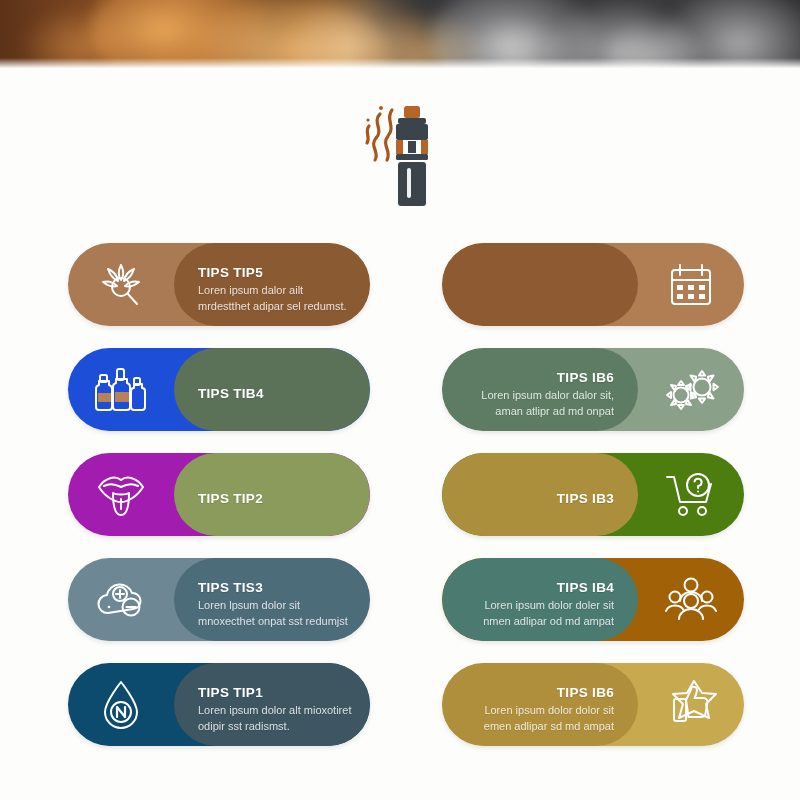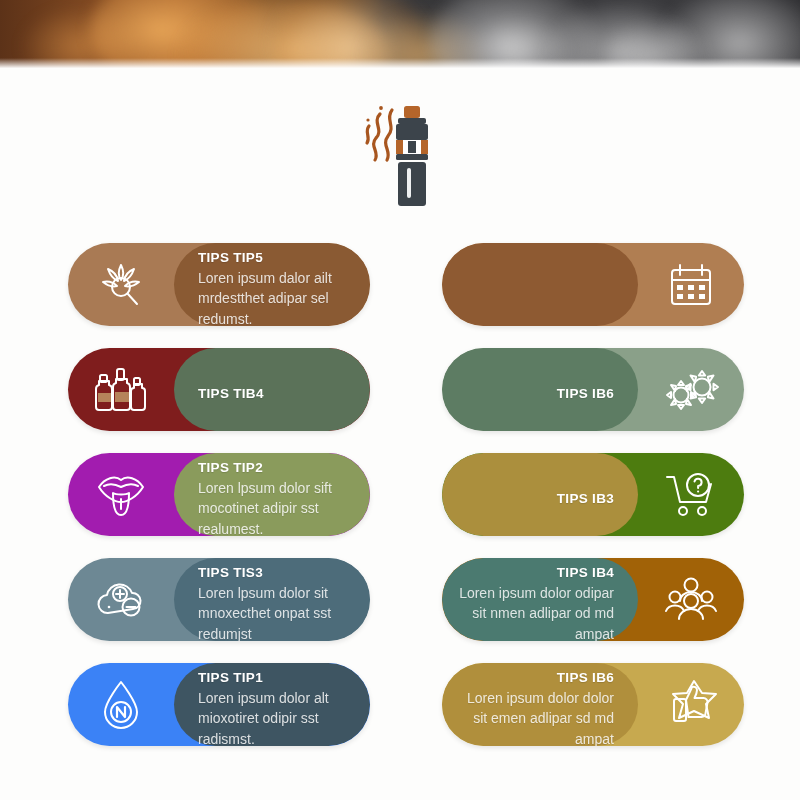--- a/index.html
+++ b/index.html
@@ -130,21 +130,21 @@
 
   .pill-title {
     font-size: 13.5px;
     font-weight: bold;
     color: #ffffff;
     letter-spacing: .3px;
     margin-bottom: 3px;
     text-shadow: 0 1px 1px rgba(0,0,0,.14);
   }
   .pill-desc {
-    font-size: 14px;
+    font-size: 11px;
     line-height: 1.45;
     color: rgba(255,255,255,.82);
     max-width: 160px;
     text-shadow: 0 1px 1px rgba(0,0,0,.10);
   }
 
   svg { display: block; }
 </style>
 </head>
 <body>
@@ -232,21 +232,21 @@
             <rect x="11" y="34" width="6" height="5" fill="#fff" stroke="none"></rect>
             <rect x="22" y="34" width="6" height="5" fill="#fff" stroke="none"></rect>
             <rect x="33" y="34" width="6" height="5" fill="#fff" stroke="none"></rect>
           </svg>
         </div>
       </div>
     </div>
 
     <div class="row">
 
-      <div class="pill left" style="background:#7f1d1d;">
+      <div class="pill left" style="background:#1d4ed8;">
         <div class="panel" style="background:#5b7259;"></div>
         <div class="icon-slot">
           <svg width="58" height="50" viewBox="0 0 58 50" fill="none" stroke="#fff" stroke-width="2" stroke-linecap="round" stroke-linejoin="round">
             <path d="M8 16 h10 v4 a4 4 0 0 1 3 4 v18 a3 3 0 0 1 -3 3 h-10 a3 3 0 0 1 -3 -3 v-18 a4 4 0 0 1 3 -4 z" transform="translate(-1,0)"></path>
             <rect x="8" y="10" width="7" height="7" rx="1.5"></rect>
             <rect x="6" y="28" width="13" height="9" fill="#b5835a" stroke="none"></rect>
             <path d="M24 14 h11 v4 a4 4 0 0 1 3 4 v20 a3 3 0 0 1 -3 3 h-11 a3 3 0 0 1 -3 -3 v-20 a4 4 0 0 1 3 -4 z"></path>
             <rect x="25" y="4" width="7" height="11" rx="2"></rect>
             <rect x="23" y="27" width="14" height="10" fill="#b5835a" stroke="none"></rect>
             <path d="M42 19 h8 v4 a3 3 0 0 1 3 3 v16 a3 3 0 0 1 -3 3 h-8 a3 3 0 0 1 -3 -3 v-16 a3 3 0 0 1 3 -3 z"></path>
@@ -271,39 +271,39 @@
             <g transform="translate(40,22)">
               <circle cx="0" cy="0" r="8.5"></circle>
               <path d="M0 -16 l3.2 4.5 h-6.4 z M0 16 l3.2 -4.5 h-6.4 z M-16 0 l4.5 3.2 v-6.4 z M16 0 l-4.5 3.2 v-6.4 z
                        M-11.5 -11.5 l5.6 1.2 -1.2 5.6 z M11.5 -11.5 l-5.6 1.2 1.2 5.6 z
                        M-11.5 11.5 l5.6 -1.2 -1.2 -5.6 z M11.5 11.5 l-5.6 -1.2 1.2 -5.6 z"></path>
             </g>
           </svg>
         </div>
         <div class="text-slot">
           <div class="pill-title">TIPS IB6</div>
+          <div class="pill-desc">Loren ipsum dalor dalor sit, aman atlipr ad md onpat</div>
         </div>
       </div>
     </div>
 
     <div class="row">
 
       <div class="pill left" style="background:#a21caf;">
         <div class="panel" style="background:#8a9b5c;"></div>
         <div class="icon-slot">
           <svg width="56" height="52" viewBox="0 0 56 52" fill="none" stroke="#fff" stroke-width="2" stroke-linecap="round" stroke-linejoin="round">
             <path d="M6 18 C12 9, 22 6, 28 11 C34 6, 44 9, 50 18 C44 28, 34 33, 28 33 C22 33, 12 28, 6 18Z"></path>
             <path d="M11 17 C17 14, 24 16, 28 18 C32 16, 39 14, 45 17"></path>
             <path d="M20 24 C20 38, 22 46, 28 46 C34 46, 36 38, 36 24 C33 26, 23 26, 20 24Z"></path>
             <path d="M28 30 V40"></path>
           </svg>
         </div>
         <div class="text-slot">
           <div class="pill-title">TIPS TIP2</div>
-          <div class="pill-desc">Loren lpsum dolor sift mocotinet adipir sst realumest.</div>
         </div>
       </div>
 
       <div class="pill right" style="background:#4d7c0f;">
         <div class="panel" style="background:#ab8f3d;"></div>
         <div class="icon-slot">
           <svg width="56" height="50" viewBox="0 0 56 50" fill="none" stroke="#fff" stroke-width="2" stroke-linecap="round" stroke-linejoin="round">
             <path d="M4 7 H11 L17 32 H43 L48 14"></path>
             <circle cx="20" cy="41" r="4"></circle>
             <circle cx="39" cy="41" r="4"></circle>
@@ -347,28 +347,28 @@
             <circle cx="13" cy="22" r="5.5"></circle>
             <path d="M4 36 a9.5 8 0 0 1 18 0"></path>
             <circle cx="45" cy="22" r="5.5"></circle>
             <path d="M36 36 a9.5 8 0 0 1 18 0"></path>
             <circle cx="29" cy="26" r="7"></circle>
             <path d="M17 44 a12 10 0 0 1 24 0"></path>
           </svg>
         </div>
         <div class="text-slot">
           <div class="pill-title">TIPS IB4</div>
-          <div class="pill-desc">Loren ipsum dolor odipar sit nmen adlipar od md ampat</div>
-        </div>
-      </div>
-    </div>
-
-    <div class="row">
-
-      <div class="pill left" style="background:#3b82f6;">
+          <div class="pill-desc">Loren ipsum dolor doler sit nmen adlipar od md ampat</div>
+        </div>
+      </div>
+    </div>
+
+    <div class="row">
+
+      <div class="pill left" style="background:#0c4a6e;">
         <div class="panel" style="background:#3e5562;"></div>
         <div class="icon-slot">
           <svg width="46" height="54" viewBox="0 0 46 54" fill="none" stroke="#fff" stroke-width="2" stroke-linecap="round" stroke-linejoin="round">
             <path d="M23 4 C23 4, 7 24, 7 34 a16 16 0 0 0 32 0 C39 24, 23 4, 23 4Z"></path>
             <circle cx="23" cy="34" r="10"></circle>
             <path d="M19 39 V29 L27 39 V29" stroke-width="2.2"></path>
           </svg>
         </div>
         <div class="text-slot">
           <div class="pill-title">TIPS TIP1</div>

